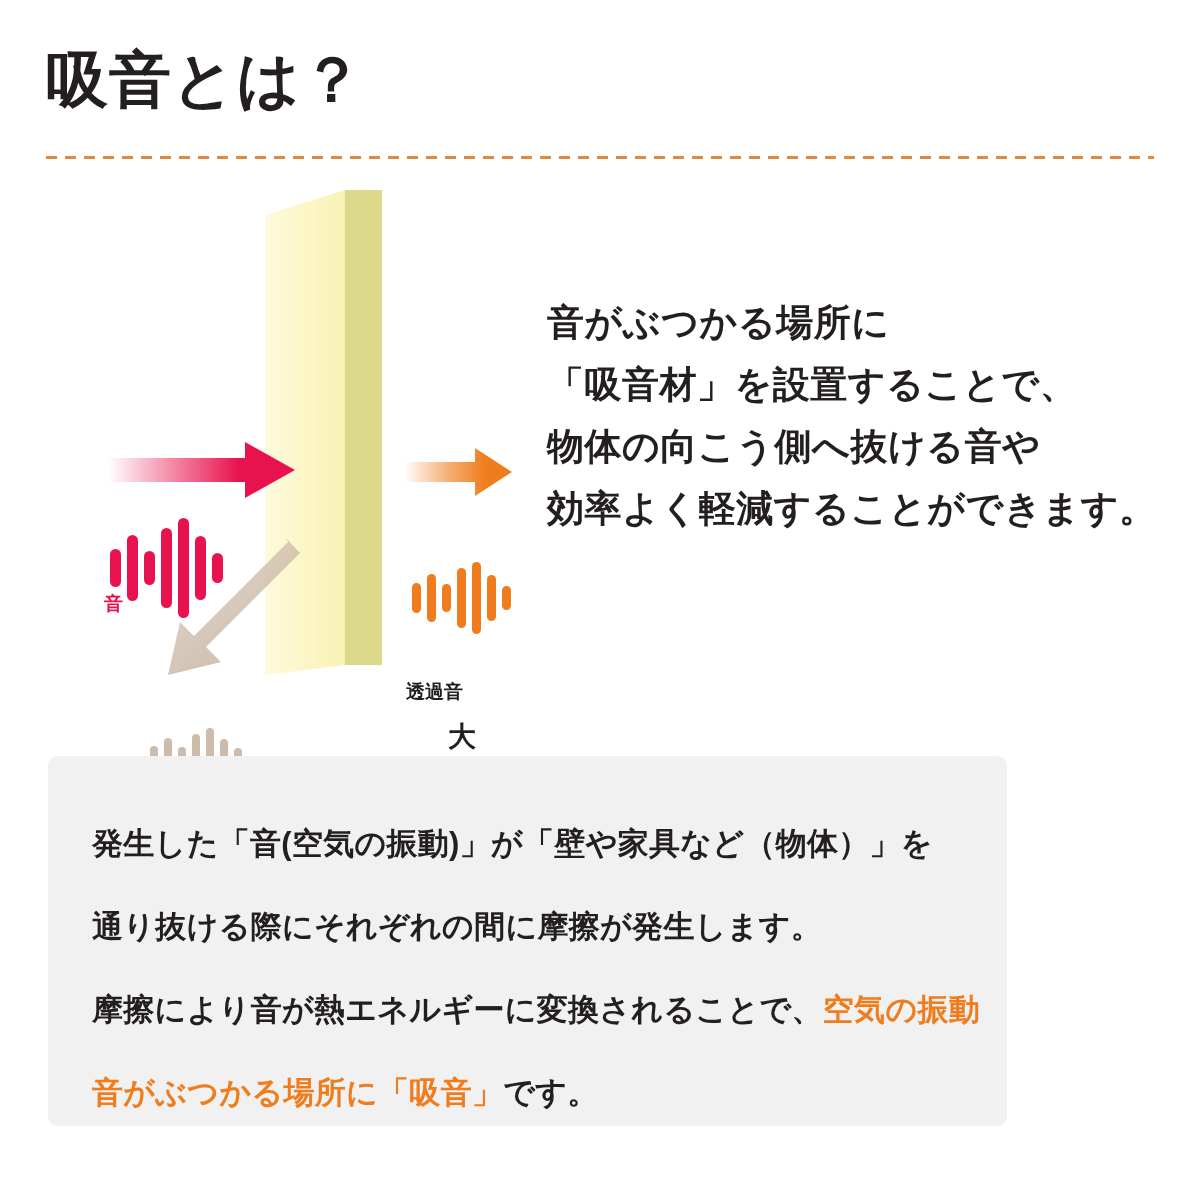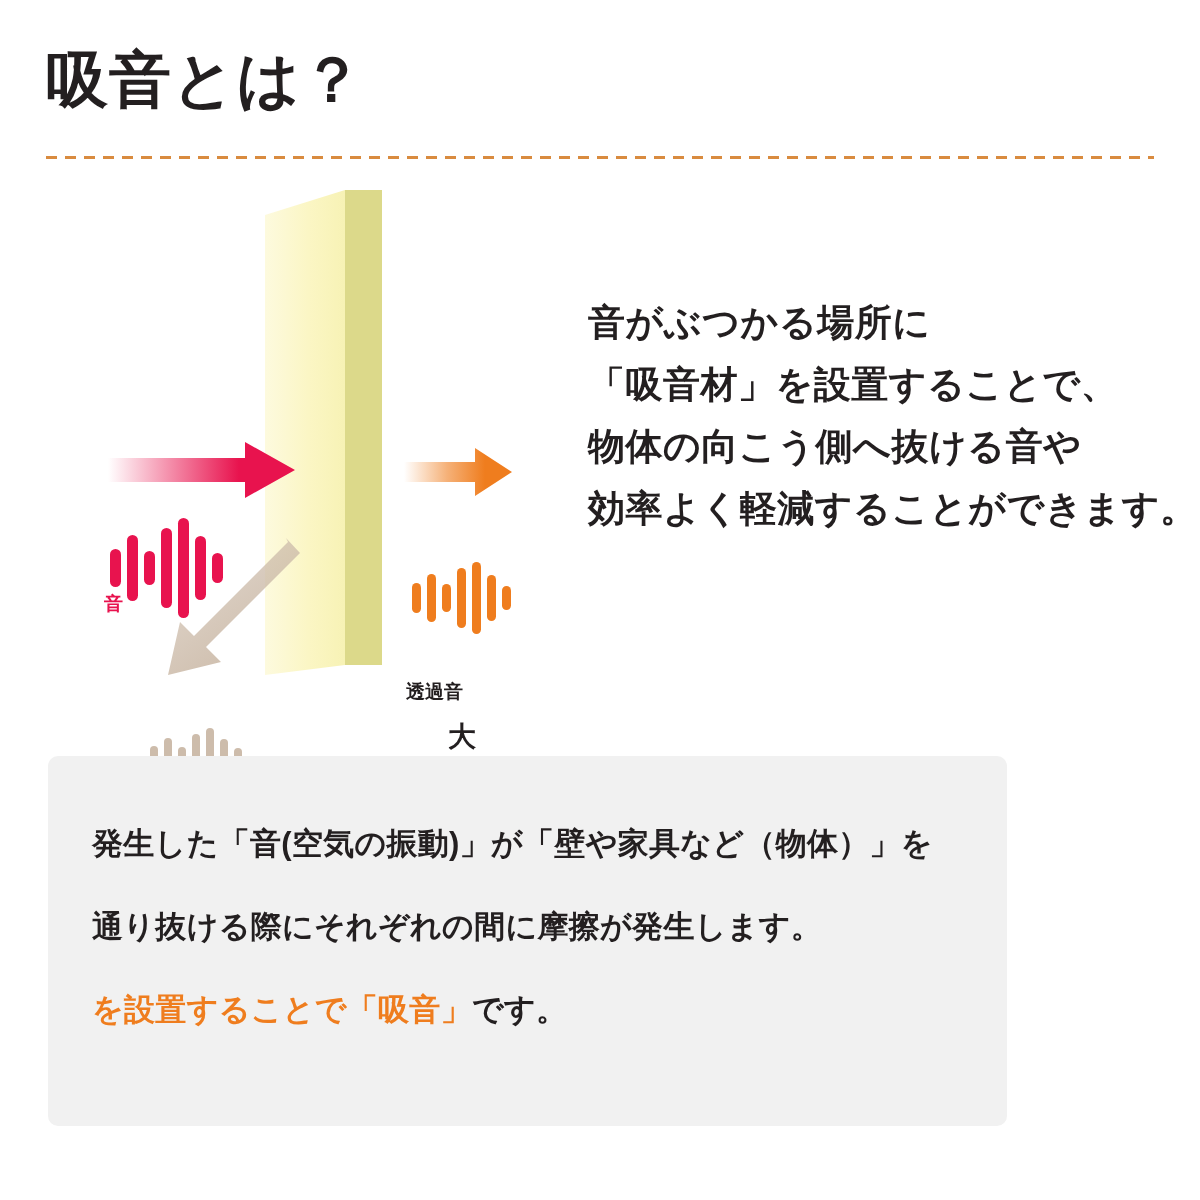--- a/index.html
+++ b/index.html
@@ -135,21 +135,21 @@
   .lbl-refl-big {
     left: 106px;
     top: 658px;
     font-size: 28px;
     color: #231f20;
   }
 
   
   .body-copy {
     position: absolute;
-    left: 588px;
+    left: 547px;
     top: 292px;
     width: 600px;
     font-size: 37px;
     font-weight: 700;
     line-height: 62px;
     color: #231f20;
     letter-spacing: 0.5px;
   }
   .body-copy .ln { display: block; white-space: nowrap; }
 
@@ -272,17 +272,18 @@
     <span class="ln">音がぶつかる場所に</span>
     <span class="ln">「吸音材」を設置することで、</span>
     <span class="ln">物体の向こう側へ抜ける音や</span>
     <span class="ln">効率よく軽減することができます。</span>
   </div>
 
   <div class="callout">
     <div class="callout-text">
       <span class="ln">発生した「音(空気の振動)」が「壁や家具など（物体）」を</span>
       <span class="ln">通り抜ける際にそれぞれの間に摩擦が発生します。</span>
-      <span class="ln"><span class="hl">を設置することで「吸音」</span><span>です。</span></span>
+      <span class="ln"><span>摩擦により音が熱エネルギーに変換されることで、</span><span class="hl">空気の振動</span></span>
+      <span class="ln"><span class="hl">音がぶつかる場所に「吸音」</span><span>です。</span></span>
     </div>
   </div>
 
 </div>
 
 </body></html>

